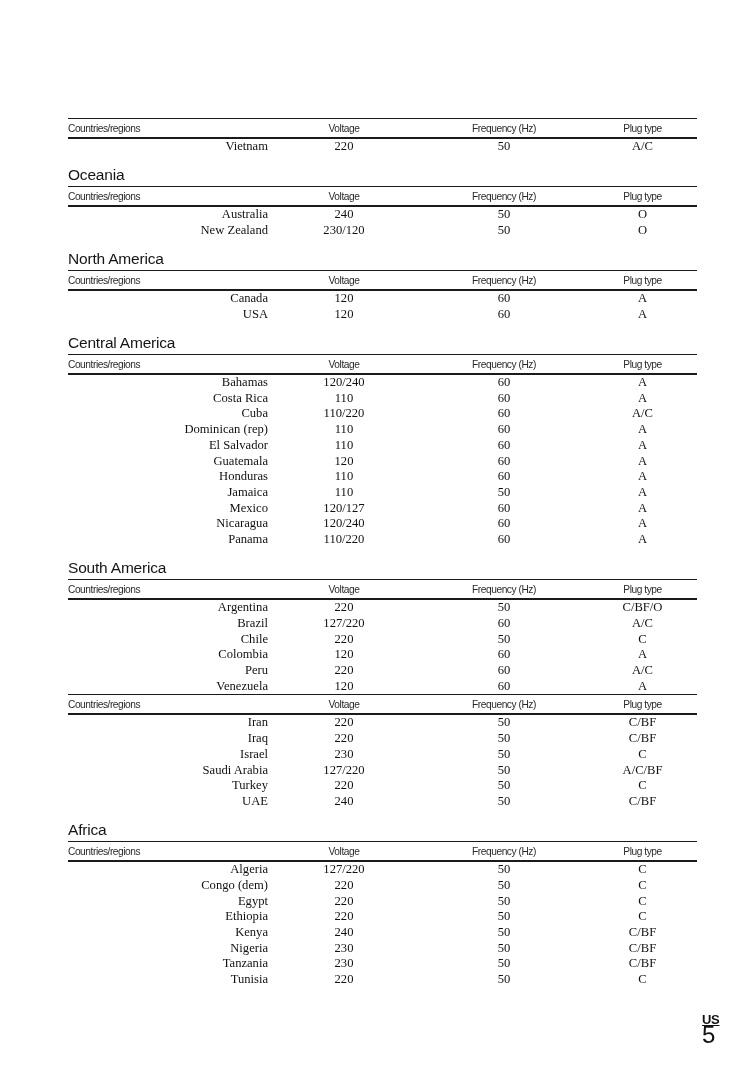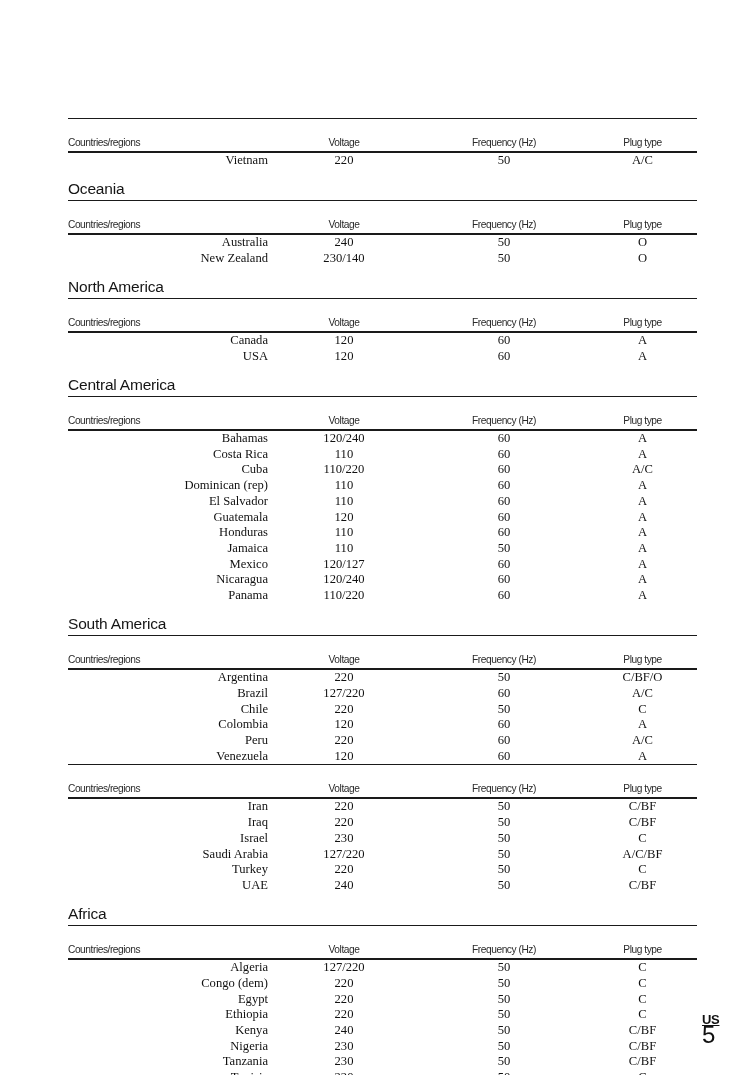--- a/index.html
+++ b/index.html
@@ -55,21 +55,21 @@
   .vtable col.c-voltage { width: 152px; }
   .vtable col.c-freq    { width: 168px; }
   .vtable col.c-plug    { width: 109px; }
 
   .vtable thead th {
     font-family: "Liberation Sans", sans-serif;
     font-weight: normal;
     font-size: 10.2px;
     letter-spacing: -0.45px;
     color: #2a2a2a;
-    padding: 18px 0 3px 0;
+    padding: 4px 0 3px 0;
     border-top: 1.6px solid #1a1a1a;
     border-bottom: 2.2px solid #1a1a1a;
     vertical-align: bottom;
   }
   .vtable thead th.h-country { text-align: left; }
   .vtable thead th.h-voltage,
   .vtable thead th.h-freq,
   .vtable thead th.h-plug { text-align: center; }
 
   .vtable tbody td {
@@ -167,21 +167,21 @@
           </thead>
           <tbody>
             <tr>
               <td class="d-country">Australia</td>
               <td class="d-voltage">240</td>
               <td class="d-freq">50</td>
               <td class="d-plug">O</td>
             </tr>
             <tr>
               <td class="d-country">New Zealand</td>
-              <td class="d-voltage">230/140</td>
+              <td class="d-voltage">230/120</td>
               <td class="d-freq">50</td>
               <td class="d-plug">O</td>
             </tr>
           </tbody>
         </table>
       </div>
       <div class="section-heading">North America</div>
       <div class="table-block">
         <table class="vtable">
           <colgroup>

